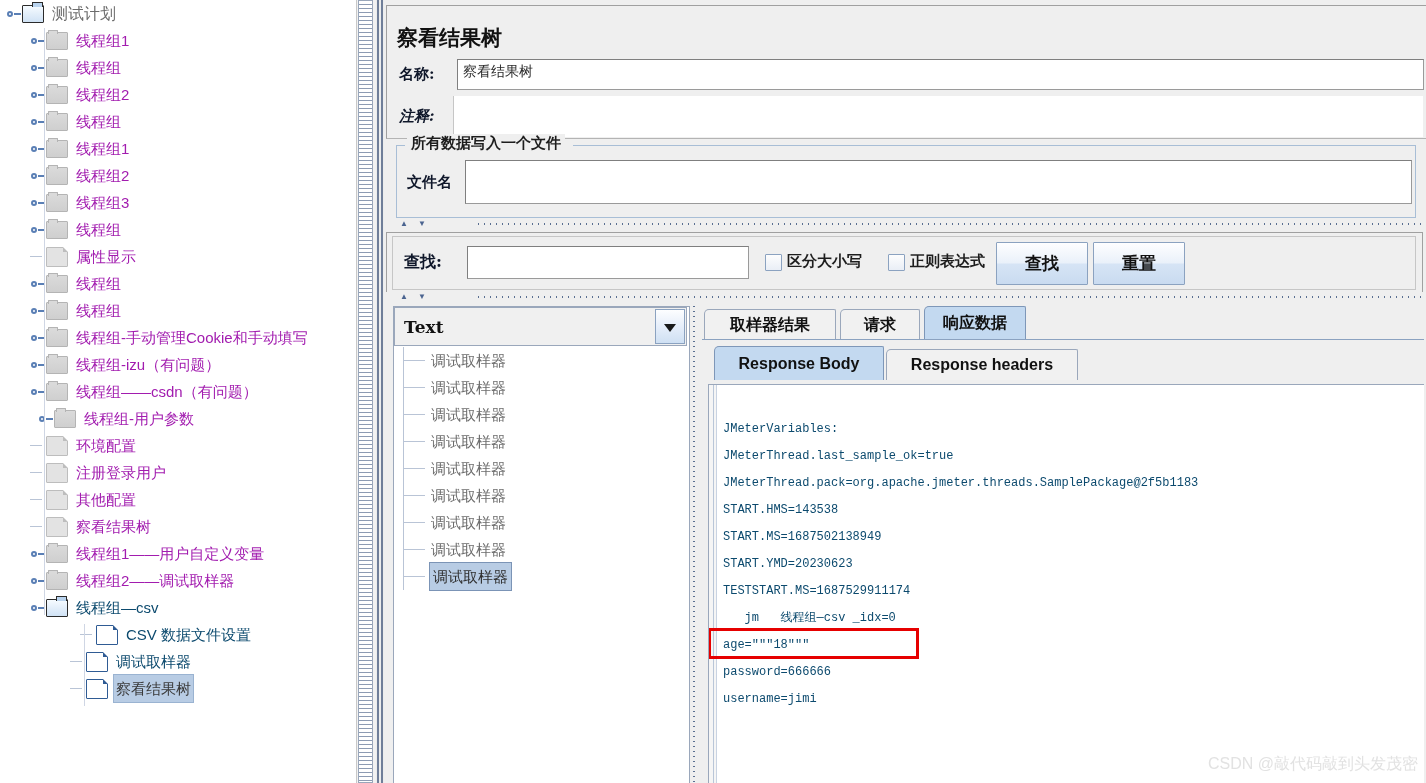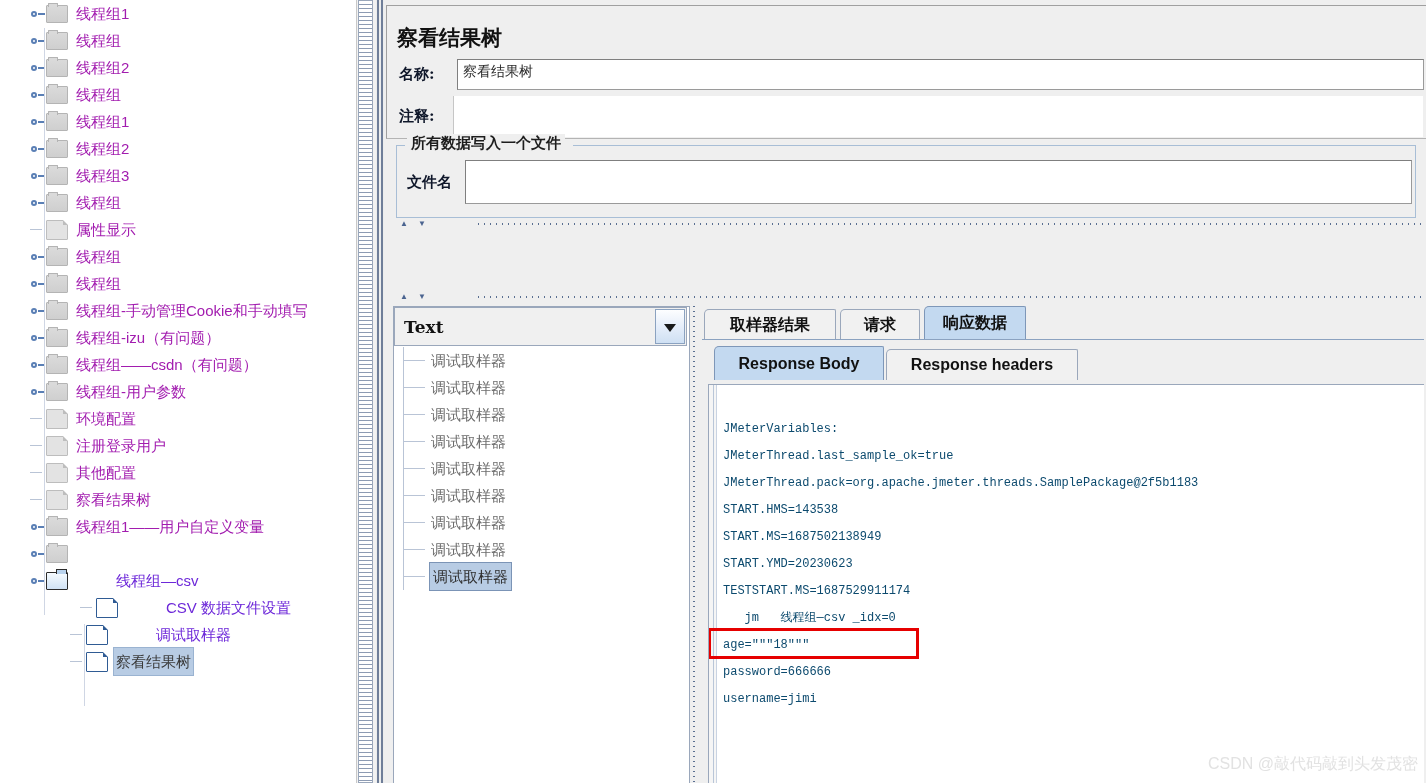--- a/index.html
+++ b/index.html
@@ -11,21 +11,21 @@
     color:#000;
     -webkit-font-smoothing:none;
   }
   .root{position:relative;width:1426px;height:783px;}
 
   
   #tree-panel{position:absolute;left:0;top:0;width:356px;height:783px;background:#fff;overflow:hidden;}
   .tree-row{position:relative;height:27px;line-height:27px;white-space:nowrap;display:flex;align-items:center;}
   .tree-row .lbl{font-size:15px;color:#b9bcc6;padding:1px 3px;}
   .tree-row.dim .lbl{color:#a21caf;}
-  .tree-row.active .lbl{color:#6d28d9;margin-left:40px;}
+  .tree-row.active .lbl{color:#0c4a6e;}
   .tree-row.sel .lbl{background:#b8cce4;color:#3a3a3a;border:1px solid #9ab3d1;padding:0 2px;}
   .tree-row.rootrow .lbl{color:#6b6b6b;font-size:16px;}
 
   .vline{position:absolute;width:1px;background:#cfd6e4;}
 
   .handle{width:16px;height:16px;position:relative;flex:0 0 16px;}
   .handle.expander::before{content:"";position:absolute;left:1px;top:5px;width:6px;height:6px;border-radius:50%;border:2px solid #5a7fb5;box-sizing:border-box;}
   .handle.expander::after{content:"";position:absolute;left:8px;top:7px;width:7px;height:2px;background:#5a7fb5;}
   .handle.leafdash::after{content:"";position:absolute;left:0px;top:7px;width:12px;height:1px;background:#b9c4d6;}
 
@@ -135,20 +135,25 @@
   #watermark{position:absolute;right:8px;bottom:8px;font-size:16px;color:#e2e2e2;
       font-family:"Liberation Sans","DejaVu Sans",sans-serif;}
 </style>
 </head>
 <body>
 
 <div class="root">
 
   <div id="tree-panel">
     <div id="tree-body">
+        <div class="tree-row rootrow" style="padding-left:6px">
+          <span class="handle expander"></span>
+          <span class="ficon folder-a"></span>
+          <span class="lbl">测试计划</span>
+        </div>
         <div class="tree-row dim" style="padding-left:30px">
           <span class="handle expander"></span>
           <span class="ficon folder-g"></span>
           <span class="lbl">线程组1</span>
         </div>
         <div class="tree-row dim" style="padding-left:30px">
           <span class="handle expander"></span>
           <span class="ficon folder-g"></span>
           <span class="lbl">线程组</span>
         </div>
@@ -205,21 +210,21 @@
         <div class="tree-row dim" style="padding-left:30px">
           <span class="handle expander"></span>
           <span class="ficon folder-g"></span>
           <span class="lbl">线程组-izu（有问题）</span>
         </div>
         <div class="tree-row dim" style="padding-left:30px">
           <span class="handle expander"></span>
           <span class="ficon folder-g"></span>
           <span class="lbl">线程组——csdn（有问题）</span>
         </div>
-        <div class="tree-row dim" style="padding-left:30px">
+        <div class="tree-row dim" style="padding-left:38px">
           <span class="handle expander"></span>
           <span class="ficon folder-g"></span>
           <span class="lbl">线程组-用户参数</span>
         </div>
         <div class="tree-row dim" style="padding-left:30px">
           <span class="handle leafdash"></span>
           <span class="ficon page-g"></span>
           <span class="lbl">环境配置</span>
         </div>
         <div class="tree-row dim" style="padding-left:30px">
@@ -238,20 +243,21 @@
           <span class="lbl">察看结果树</span>
         </div>
         <div class="tree-row dim" style="padding-left:30px">
           <span class="handle expander"></span>
           <span class="ficon folder-g"></span>
           <span class="lbl">线程组1——用户自定义变量</span>
         </div>
         <div class="tree-row dim" style="padding-left:30px">
           <span class="handle expander"></span>
           <span class="ficon folder-g"></span>
+          <span class="lbl">线程组2——调试取样器</span>
         </div>
         <div class="tree-row active" style="padding-left:30px">
           <span class="handle expander"></span>
           <span class="ficon folder-a"></span>
           <span class="lbl">线程组—csv</span>
         </div>
         <div class="tree-row active" style="padding-left:80px">
           <span class="handle leafdash"></span>
           <span class="ficon page-a"></span>
           <span class="lbl">CSV 数据文件设置</span>
@@ -288,21 +294,21 @@
       <div id="panel-title">察看结果树</div>
     </div>
 
     <div class="fieldrow" style="top:53px;height:43px;border-left:1px solid #a0a0a0;">
       <div class="flabel" style="left:12px;top:12px;">名称:</div>
       <div class="tbox" style="left:70px;top:6px;width:965px;height:29px;">
         <div class="val">察看结果树</div>
       </div>
     </div>
 
-    <div class="fieldrow" style="top:96px;height:42px;border-left:1px solid #a0a0a0;border-bottom:1px solid #b4b4b4;">
+    <div class="fieldrow" style="top:96px;height:42px;border-left:1px solid #a0a0a0;border-bottom:1px solid #b4b4b4;font-style:italic;">
       <div class="flabel" style="left:12px;top:11px;">注释:</div>
       <div style="position:absolute;left:66px;top:0;width:969px;height:41px;background:#fff;border-left:1px solid #c6c6c6;">
         <div class="val" style="position:absolute;left:5px;top:10px;font-size:14px;"></div>
       </div>
     </div>
 
     <div id="group-box">
       <div class="gtop-l"></div>
       <div class="gtop-r"></div>
       <div id="group-legend">所有数据写入一个文件</div>
@@ -311,20 +317,34 @@
         <div class="val"></div>
       </div>
     </div>
 
     <div class="hsplit" style="top:219px;">
       <div class="arr" style="left:12px;">▲</div>
       <div class="arr" style="left:30px;">▼</div>
       <div class="dots"></div>
     </div>
 
+    <div id="find-panel">
+      <div id="find-inner">
+        <div class="flabel" style="left:11px;top:15px;font-size:16px;">查找:</div>
+        <div class="tbox" style="left:74px;top:9px;width:280px;height:31px;">
+          <div class="val"></div>
+        </div>
+        <div class="jchk" style="left:372px;top:17px;"></div>
+        <div class="chklbl" style="left:394px;top:15px;">区分大小写</div>
+        <div class="jchk" style="left:495px;top:17px;"></div>
+        <div class="chklbl" style="left:517px;top:15px;">正则表达式</div>
+        <div class="jbtn" style="left:603px;top:5px;width:90px;height:41px;">查找</div>
+        <div class="jbtn" style="left:700px;top:5px;width:90px;height:41px;">重置</div>
+      </div>
+    </div>
 
     <div class="hsplit" style="top:292px;">
       <div class="arr" style="left:12px;">▲</div>
       <div class="arr" style="left:30px;">▼</div>
       <div class="dots"></div>
     </div>
 
     <div id="bottom-area">
 
       <div id="sampler-panel">

